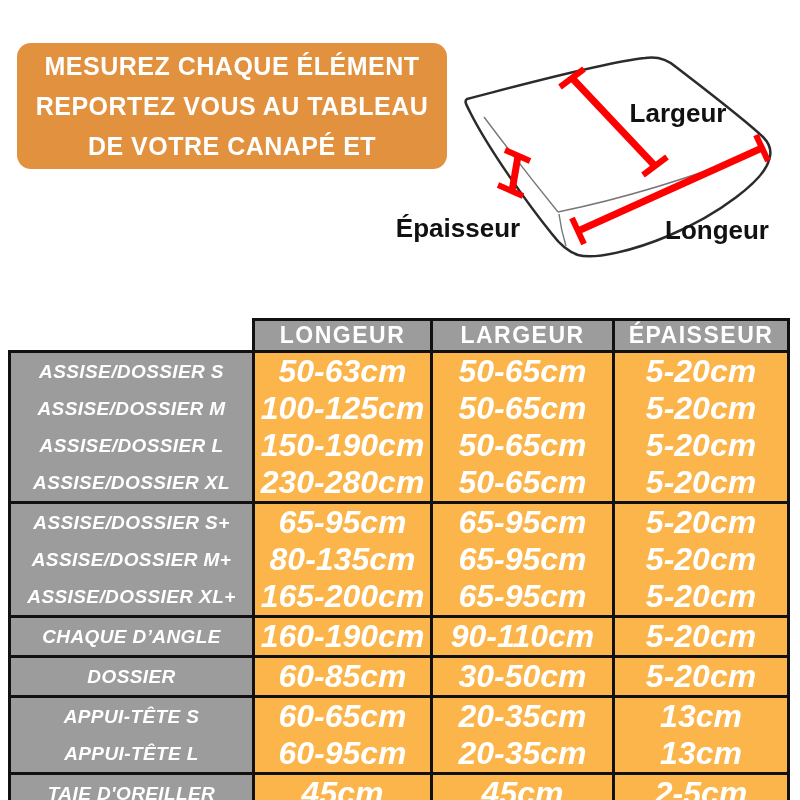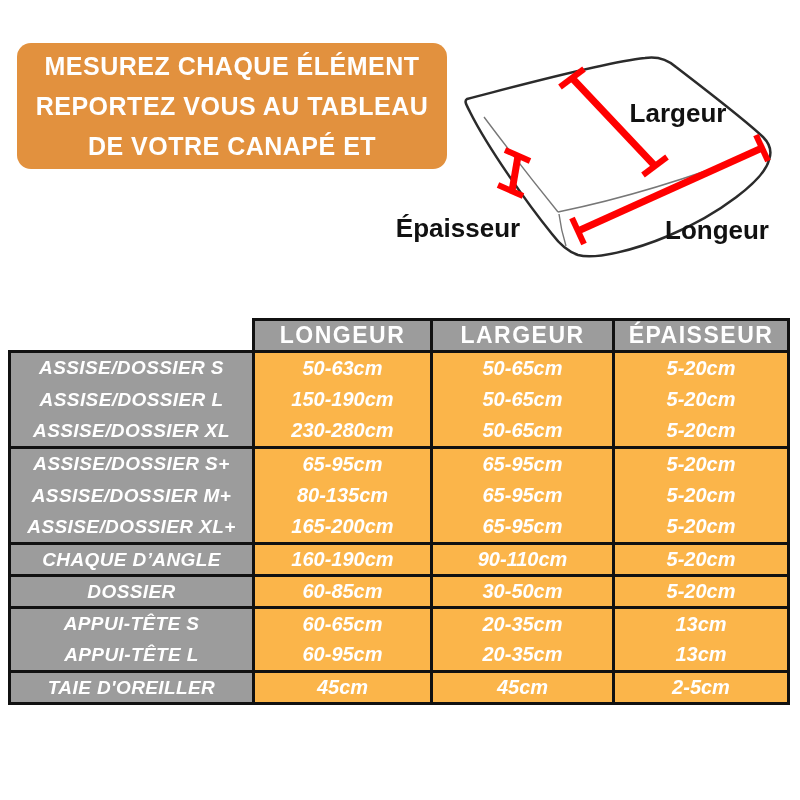--- a/index.html
+++ b/index.html
@@ -59,21 +59,21 @@
   .size-table tbody{border:3px solid var(--border);font-style:italic;}
   .size-table tbody td{
     border-left:3px solid var(--border);border-right:3px solid var(--border);
     border-top:none;border-bottom:none;
   }
   .size-table td.lbl{
     background:var(--label-bg);color:#fff;font-weight:bold;font-size:19px;
     letter-spacing:.4px;
   }
   .size-table td.val{
-    background:var(--cell-bg);color:var(--cell-text);font-weight:bold;font-size:20px;
+    background:var(--cell-bg);color:var(--cell-text);font-weight:bold;font-size:32px;
   }
 </style>
 </head>
 <body>
 
 <div class="banner">
   <div class="line">MESUREZ CHAQUE ÉLÉMENT</div>
   <div class="line">REPORTEZ VOUS AU TABLEAU</div>
   <div class="line">DE VOTRE CANAPÉ ET</div>
 </div>
@@ -129,20 +129,26 @@
   </thead>
 
   <tbody>
     <tr>
       <td class="lbl">ASSISE/DOSSIER S</td>
       <td class="val">50-63cm</td>
       <td class="val">50-65cm</td>
       <td class="val">5-20cm</td>
     </tr>
     <tr>
+      <td class="lbl">ASSISE/DOSSIER M</td>
+      <td class="val">100-125cm</td>
+      <td class="val">50-65cm</td>
+      <td class="val">5-20cm</td>
+    </tr>
+    <tr>
       <td class="lbl">ASSISE/DOSSIER L</td>
       <td class="val">150-190cm</td>
       <td class="val">50-65cm</td>
       <td class="val">5-20cm</td>
     </tr>
     <tr>
       <td class="lbl">ASSISE/DOSSIER XL</td>
       <td class="val">230-280cm</td>
       <td class="val">50-65cm</td>
       <td class="val">5-20cm</td>

